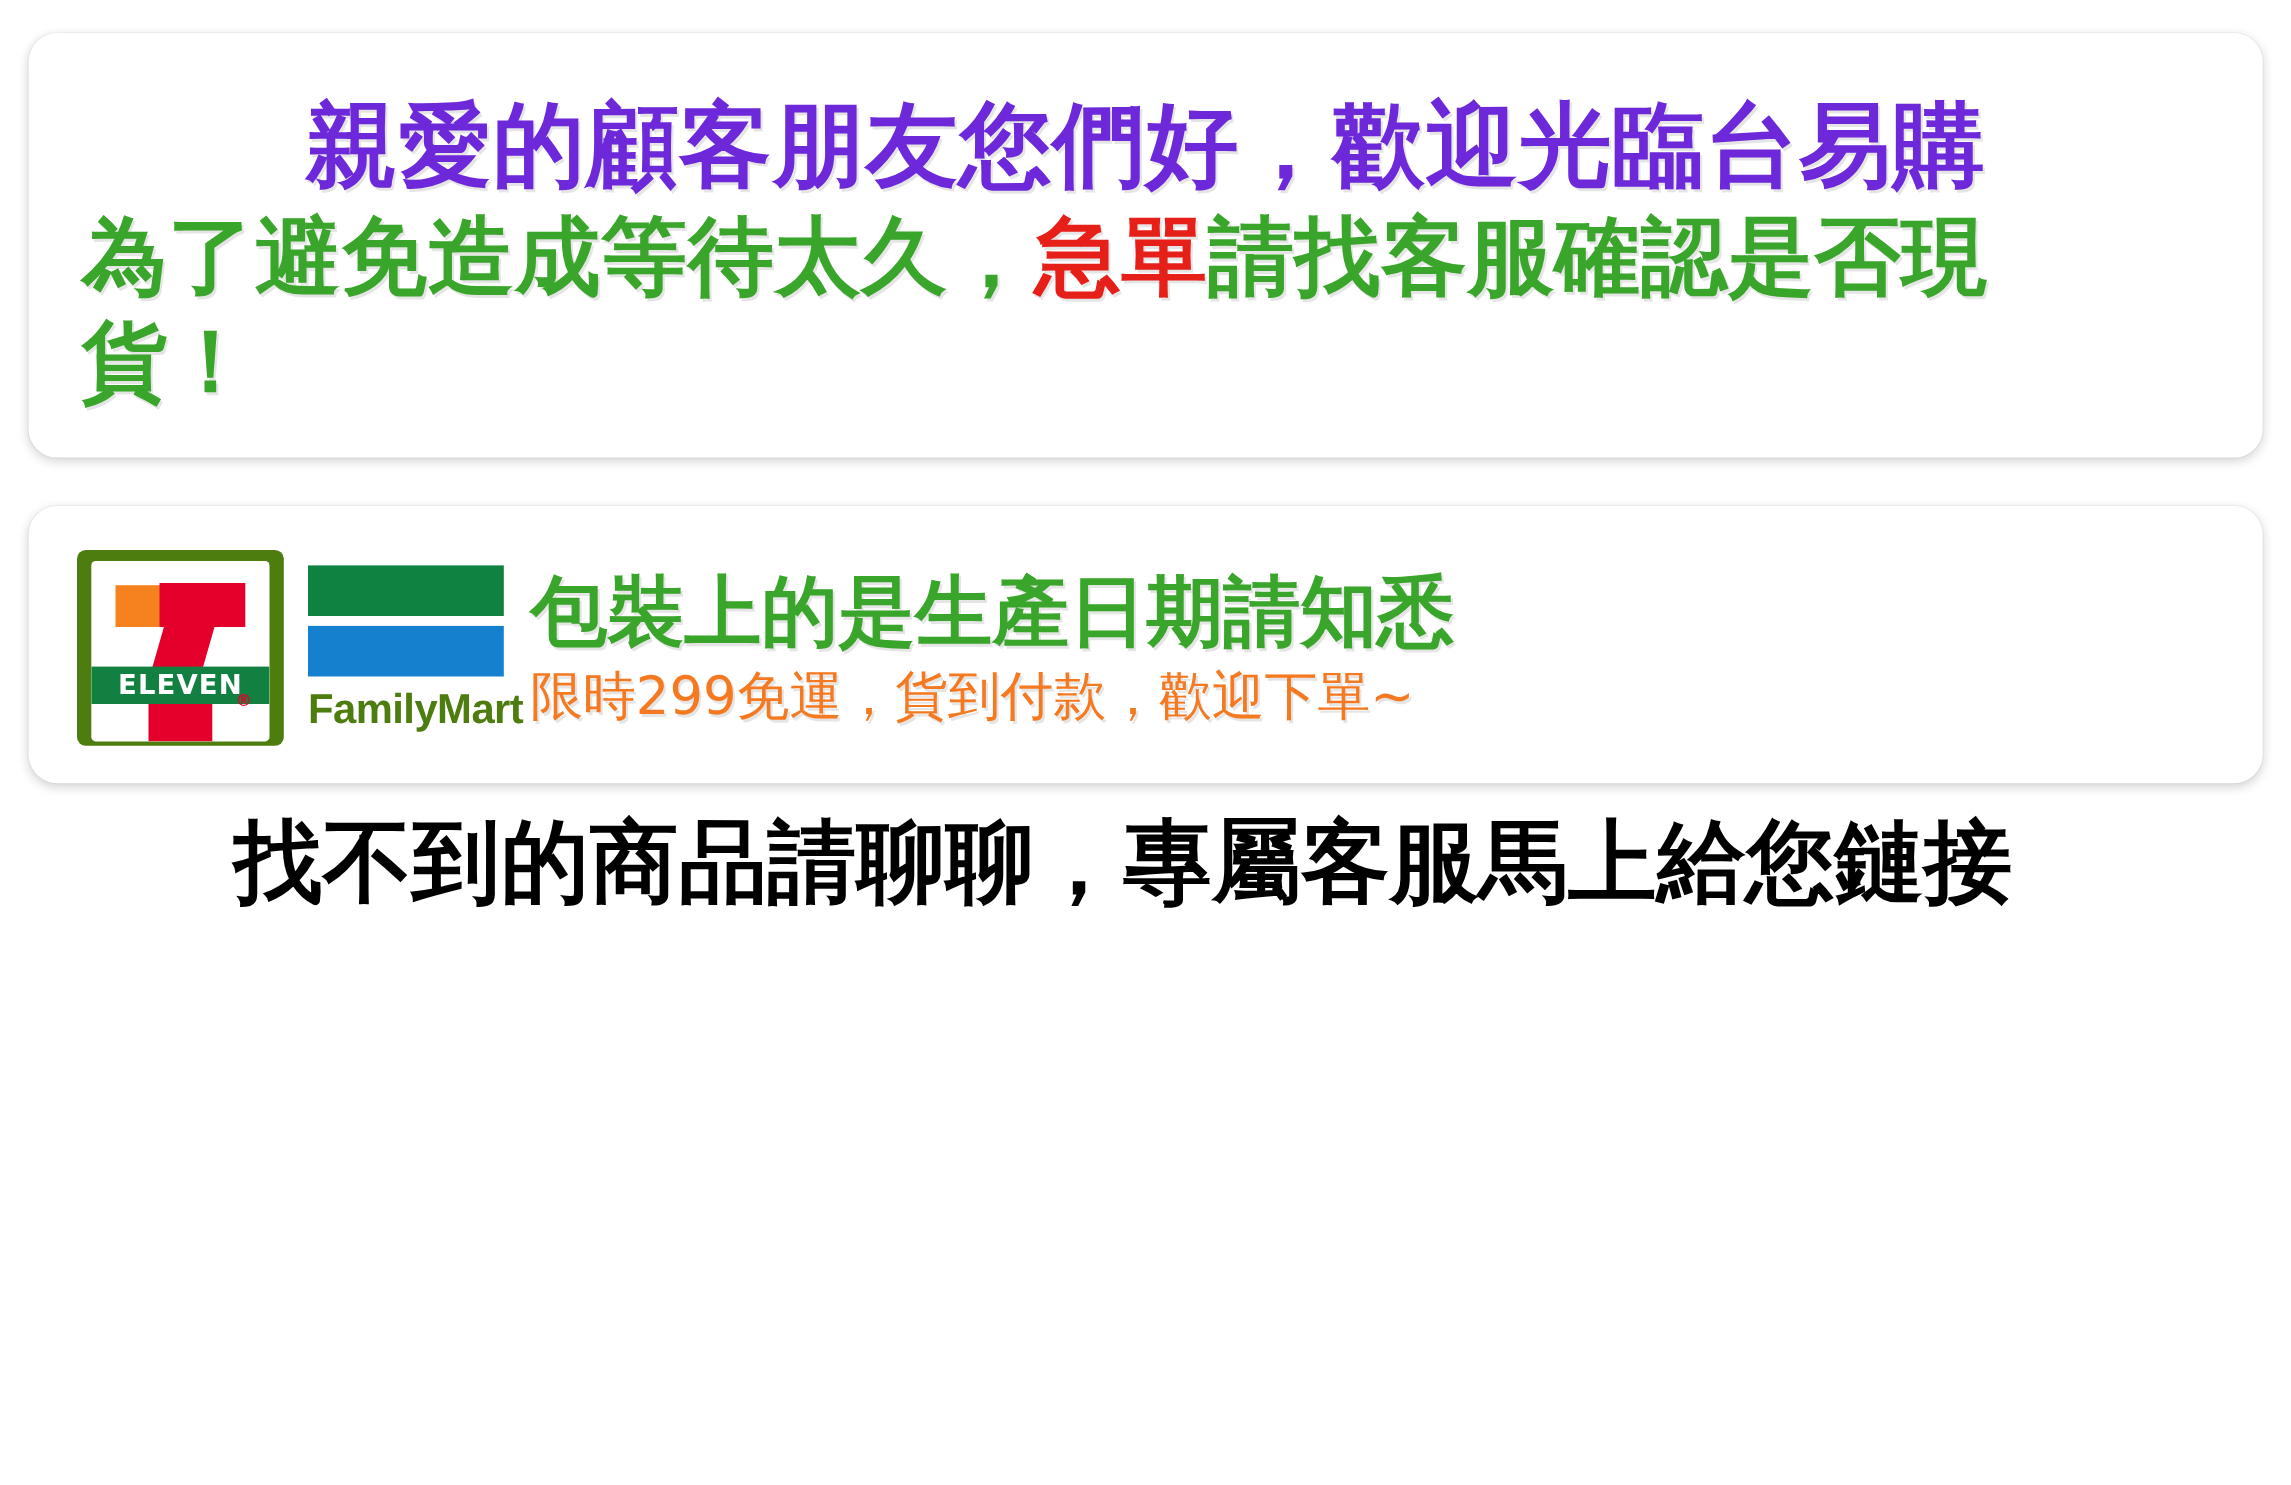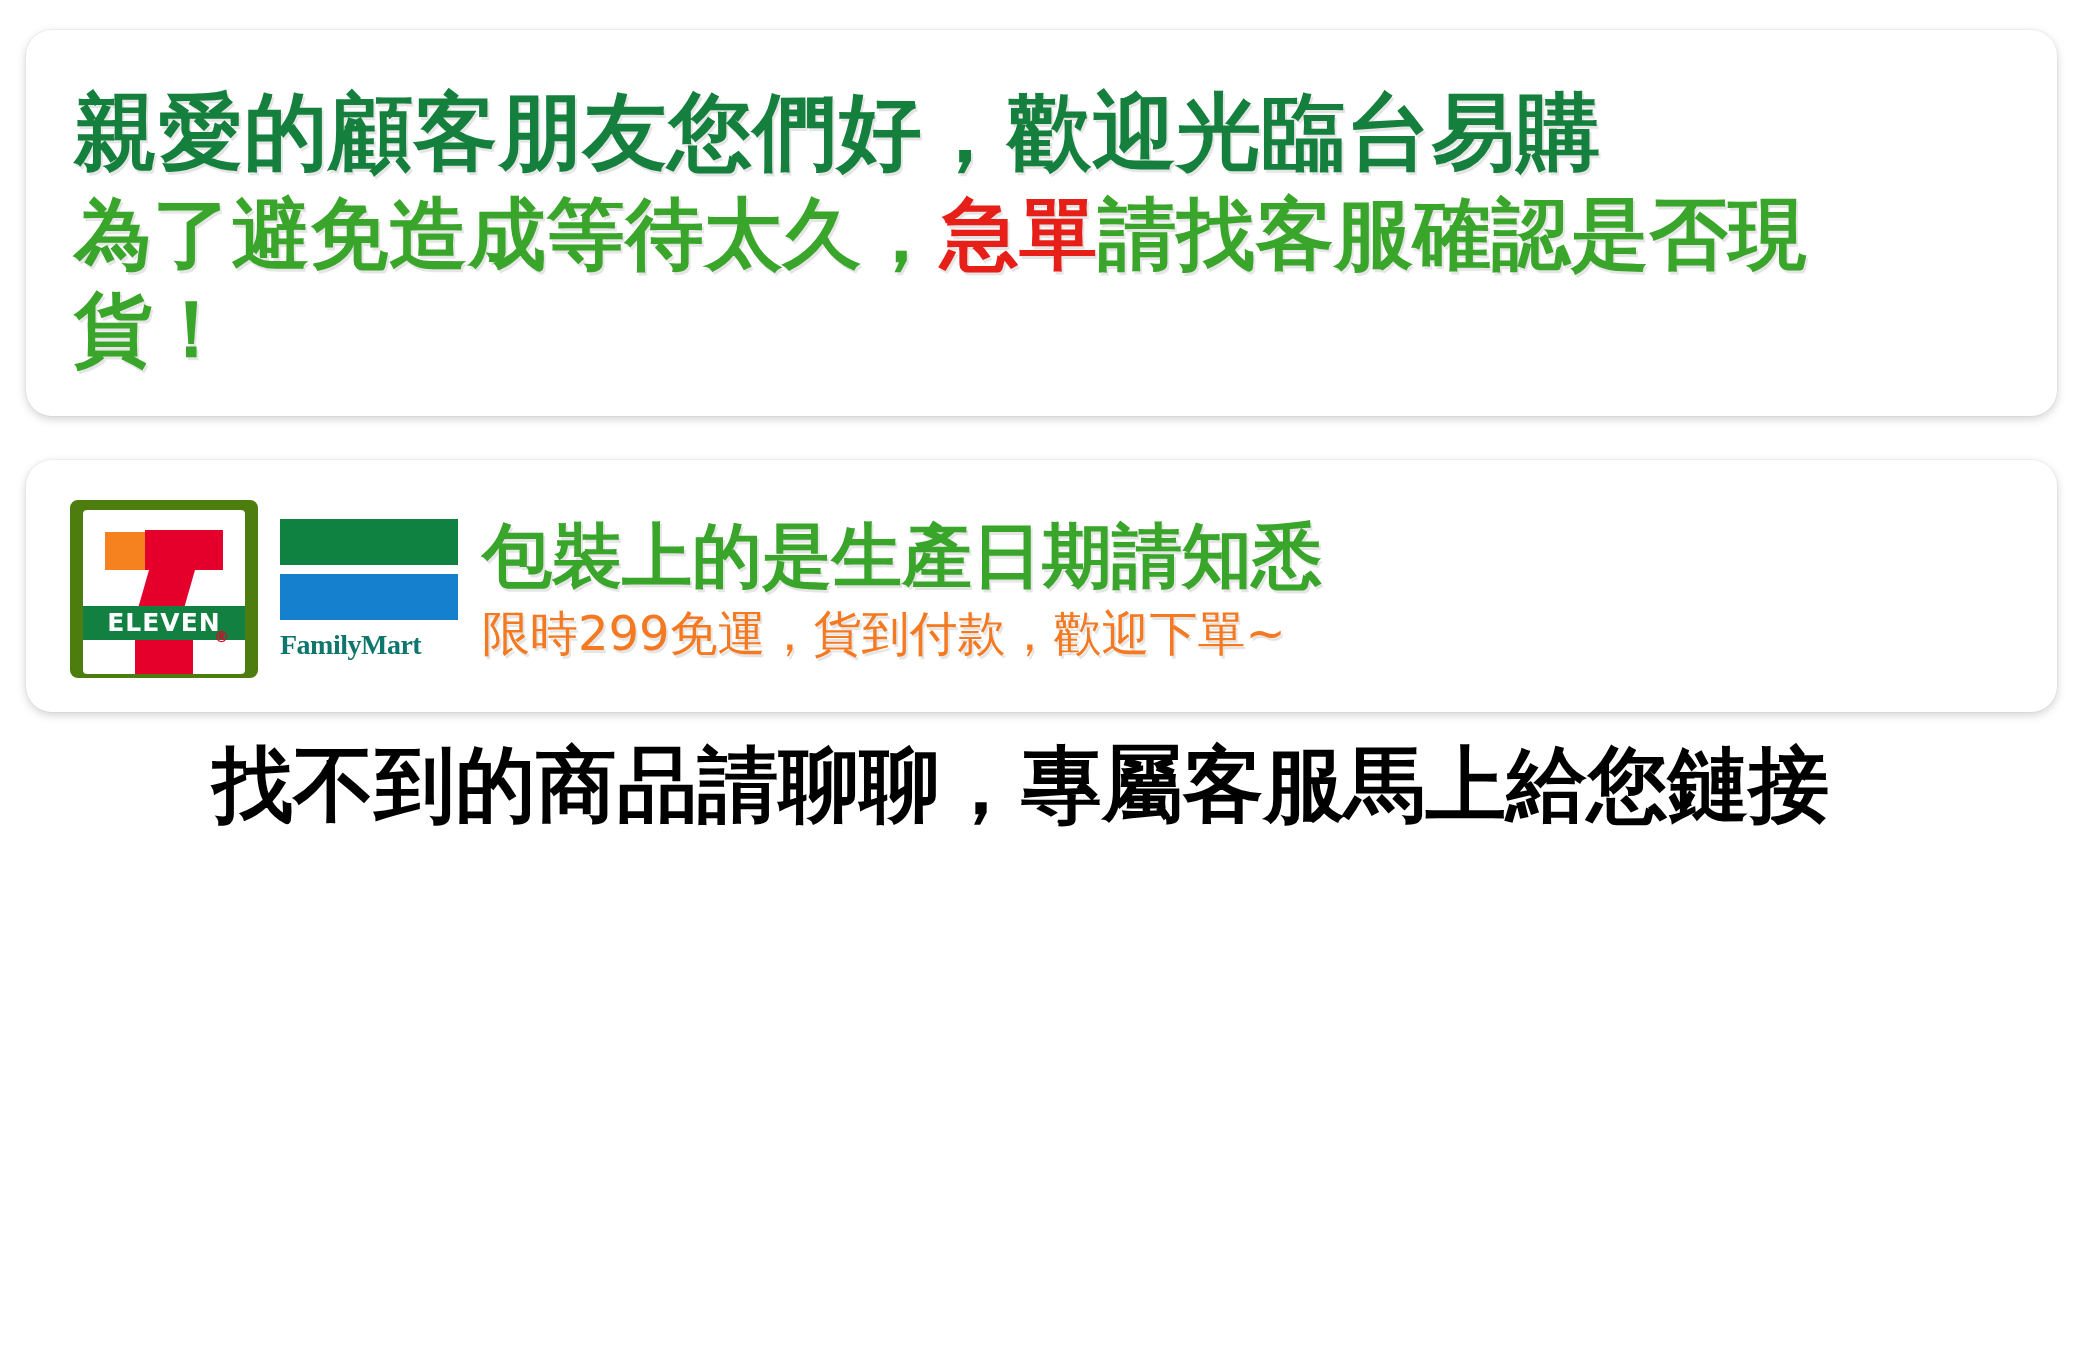--- a/index.html
+++ b/index.html
@@ -47,24 +47,25 @@
 
   
   .line {
     font-weight: 900;
     letter-spacing: 0.01em;
     white-space: nowrap;
     line-height: 1.06;
   }
 
   .headline-orange {
-    color: #15803d;
+    color: #6d28d9;
     font-size: 84px;
     margin-bottom: 16px;
     text-shadow: 2px 3px 0 rgba(0,0,0,0.10);
+    text-align: center;
   }
 
   .body-green {
     color: #3aa52b;
     font-size: 78px;
     margin-bottom: 12px;
     text-shadow: 2px 3px 0 rgba(0,0,0,0.10);
   }
   .body-green:last-child { margin-bottom: 0; }
 
@@ -173,27 +174,27 @@
     height: 46px;
     background: #0f8140;
     width: 100%;
   }
   .fm-bar-blue {
     height: 46px;
     background: #1480ce;
     width: 100%;
   }
   .fm-word {
-    color: #0f766e;
-    font-size: 28px;
+    color: #4d7c0f;
+    font-size: 38px;
     font-weight: 900;
     letter-spacing: -0.5px;
     line-height: 1;
     margin-top: 2px;
-    font-family: Liberation Serif, serif;
+    font-family: Liberation Sans, sans-serif;
     white-space: nowrap;
   }
 
   .shipping-text {
     display: flex;
     flex-direction: column;
     justify-content: center;
     gap: 14px;
   }
   .ship-green {

